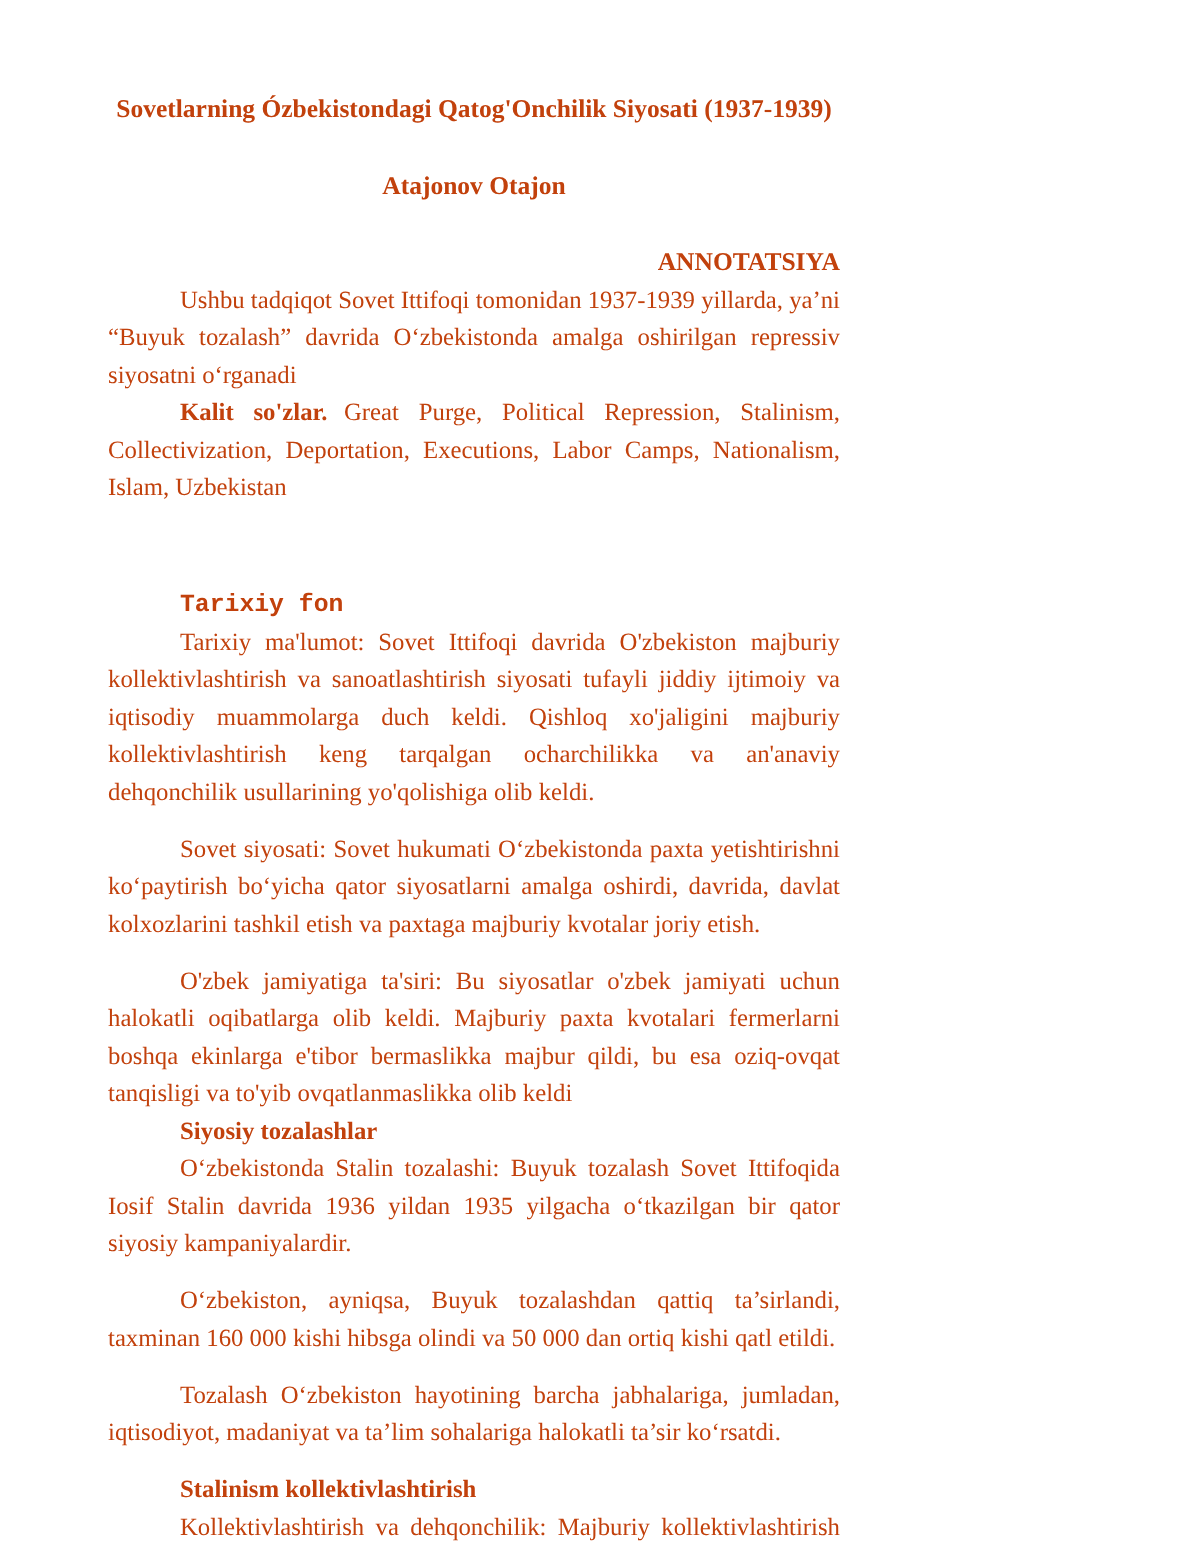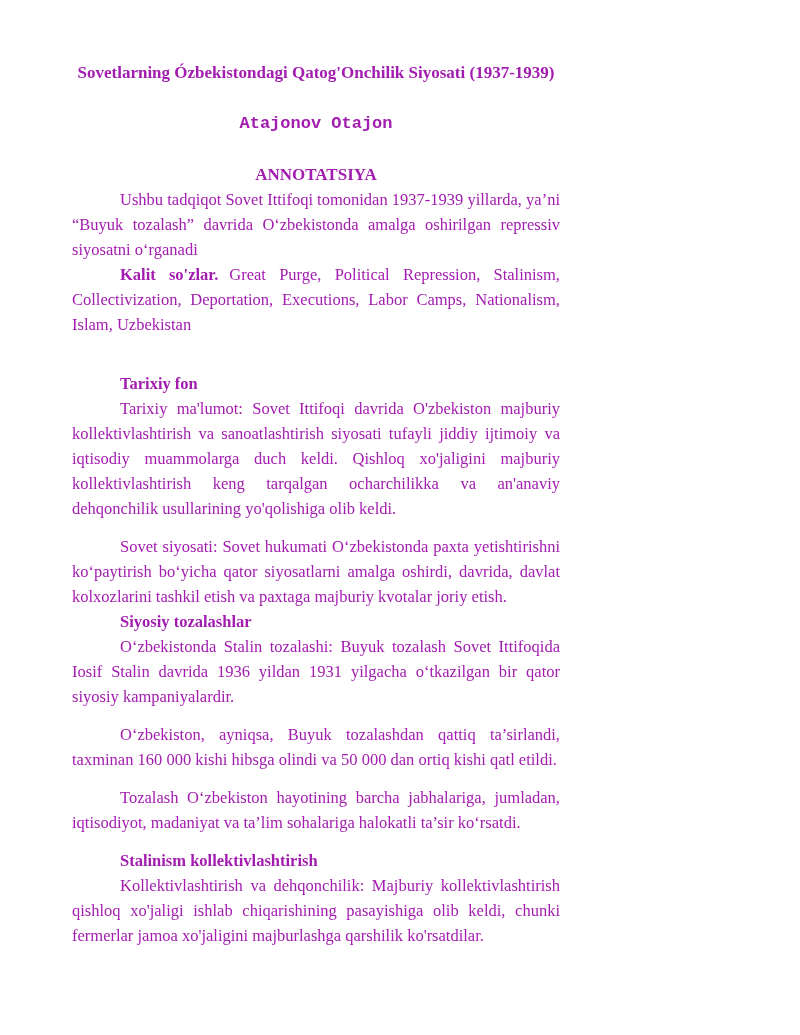--- a/index.html
+++ b/index.html
@@ -9,42 +9,41 @@
   }
   .page {
     position: relative;
     width: 644px;
     height: 1035px;
     margin: 0;
     background: #ffffff;
     box-sizing: border-box;
     padding: 60px 84px 0 72px;
     font-family: "Liberation Serif", "DejaVu Serif", serif;
-    color: #a21caf;
+    color: #c2410c;
     overflow: hidden;
   }
   .doc-title {
     font-size: 17px;
     font-weight: bold;
     text-align: center;
     line-height: 25px;
     margin: 0 0 26px 0;
   }
   .author {
     font-size: 17px;
     font-weight: bold;
     text-align: center;
     line-height: 25px;
     margin: 0 0 26px 0;
-    font-family: Liberation Mono, monospace;
   }
   .center-heading {
     font-size: 17px;
     font-weight: bold;
-    text-align: center;
+    text-align: right;
     line-height: 25px;
     margin: 0;
   }
   p.body {
     font-size: 16.5px;
     line-height: 25px;
     text-align: justify;
     text-indent: 48px;
     margin: 13px 0 0 0;
     font-family: Liberation Serif, serif;
@@ -52,21 +51,21 @@
   p.body.flush {
     margin-top: 0;
   }
   h2.sec {
     font-size: 16.5px;
     font-weight: bold;
     line-height: 25px;
     text-indent: 48px;
     margin: 0;
   }
-  h2.sec.mt-xl { margin-top: 34px; }
+  h2.sec.mt-xl { margin-top: 53px; font-family: Liberation Mono, monospace; }
   h2.sec.mt-md { }
   h2.sec.mt-sm { margin-top: 13px; }
   .kw-label {
     font-weight: bold;
     margin-right: 11px;
   }
 </style>
 </head>
 <body>
 
@@ -81,24 +80,25 @@
   <p class="body flush">Ushbu tadqiqot Sovet Ittifoqi tomonidan 1937-1939 yillarda, ya’ni “Buyuk tozalash” davrida Oʻzbekistonda amalga oshirilgan repressiv siyosatni oʻrganadi</p>
 
   <p class="body flush"><span class="kw-label">Kalit so'zlar.</span><span>Great Purge, Political Repression, Stalinism, Collectivization, Deportation, Executions, Labor Camps, Nationalism, Islam, Uzbekistan</span></p>
 
   <h2 class="sec mt-xl">Tarixiy fon</h2>
 
   <p class="body flush">Tarixiy ma'lumot: Sovet Ittifoqi davrida O'zbekiston majburiy kollektivlashtirish va sanoatlashtirish siyosati tufayli jiddiy ijtimoiy va iqtisodiy muammolarga duch keldi. Qishloq xo'jaligini majburiy kollektivlashtirish keng tarqalgan ocharchilikka va an'anaviy dehqonchilik usullarining yo'qolishiga olib keldi.</p>
 
   <p class="body">Sovet siyosati: Sovet hukumati Oʻzbekistonda paxta yetishtirishni koʻpaytirish boʻyicha qator siyosatlarni amalga oshirdi, davrida, davlat kolxozlarini tashkil etish va paxtaga majburiy kvotalar joriy etish.</p>
 
+  <p class="body">O'zbek jamiyatiga ta'siri: Bu siyosatlar o'zbek jamiyati uchun halokatli oqibatlarga olib keldi. Majburiy paxta kvotalari fermerlarni boshqa ekinlarga e'tibor bermaslikka majbur qildi, bu esa oziq-ovqat tanqisligi va to'yib ovqatlanmaslikka olib keldi</p>
 
   <h2 class="sec mt-md">Siyosiy tozalashlar</h2>
 
-  <p class="body flush">Oʻzbekistonda Stalin tozalashi: Buyuk tozalash Sovet Ittifoqida Iosif Stalin davrida 1936 yildan 1931 yilgacha oʻtkazilgan bir qator siyosiy kampaniyalardir.</p>
+  <p class="body flush">Oʻzbekistonda Stalin tozalashi: Buyuk tozalash Sovet Ittifoqida Iosif Stalin davrida 1936 yildan 1935 yilgacha oʻtkazilgan bir qator siyosiy kampaniyalardir.</p>
 
   <p class="body">Oʻzbekiston, ayniqsa, Buyuk tozalashdan qattiq ta’sirlandi, taxminan 160 000 kishi hibsga olindi va 50 000 dan ortiq kishi qatl etildi.</p>
 
   <p class="body">Tozalash Oʻzbekiston hayotining barcha jabhalariga, jumladan, iqtisodiyot, madaniyat va ta’lim sohalariga halokatli ta’sir koʻrsatdi.</p>
 
   <h2 class="sec mt-sm">Stalinism kollektivlashtirish</h2>
 
   <p class="body flush">Kollektivlashtirish va dehqonchilik: Majburiy kollektivlashtirish qishloq xo'jaligi ishlab chiqarishining pasayishiga olib keldi, chunki fermerlar jamoa xo'jaligini majburlashga qarshilik ko'rsatdilar.</p>
 
 </div>

